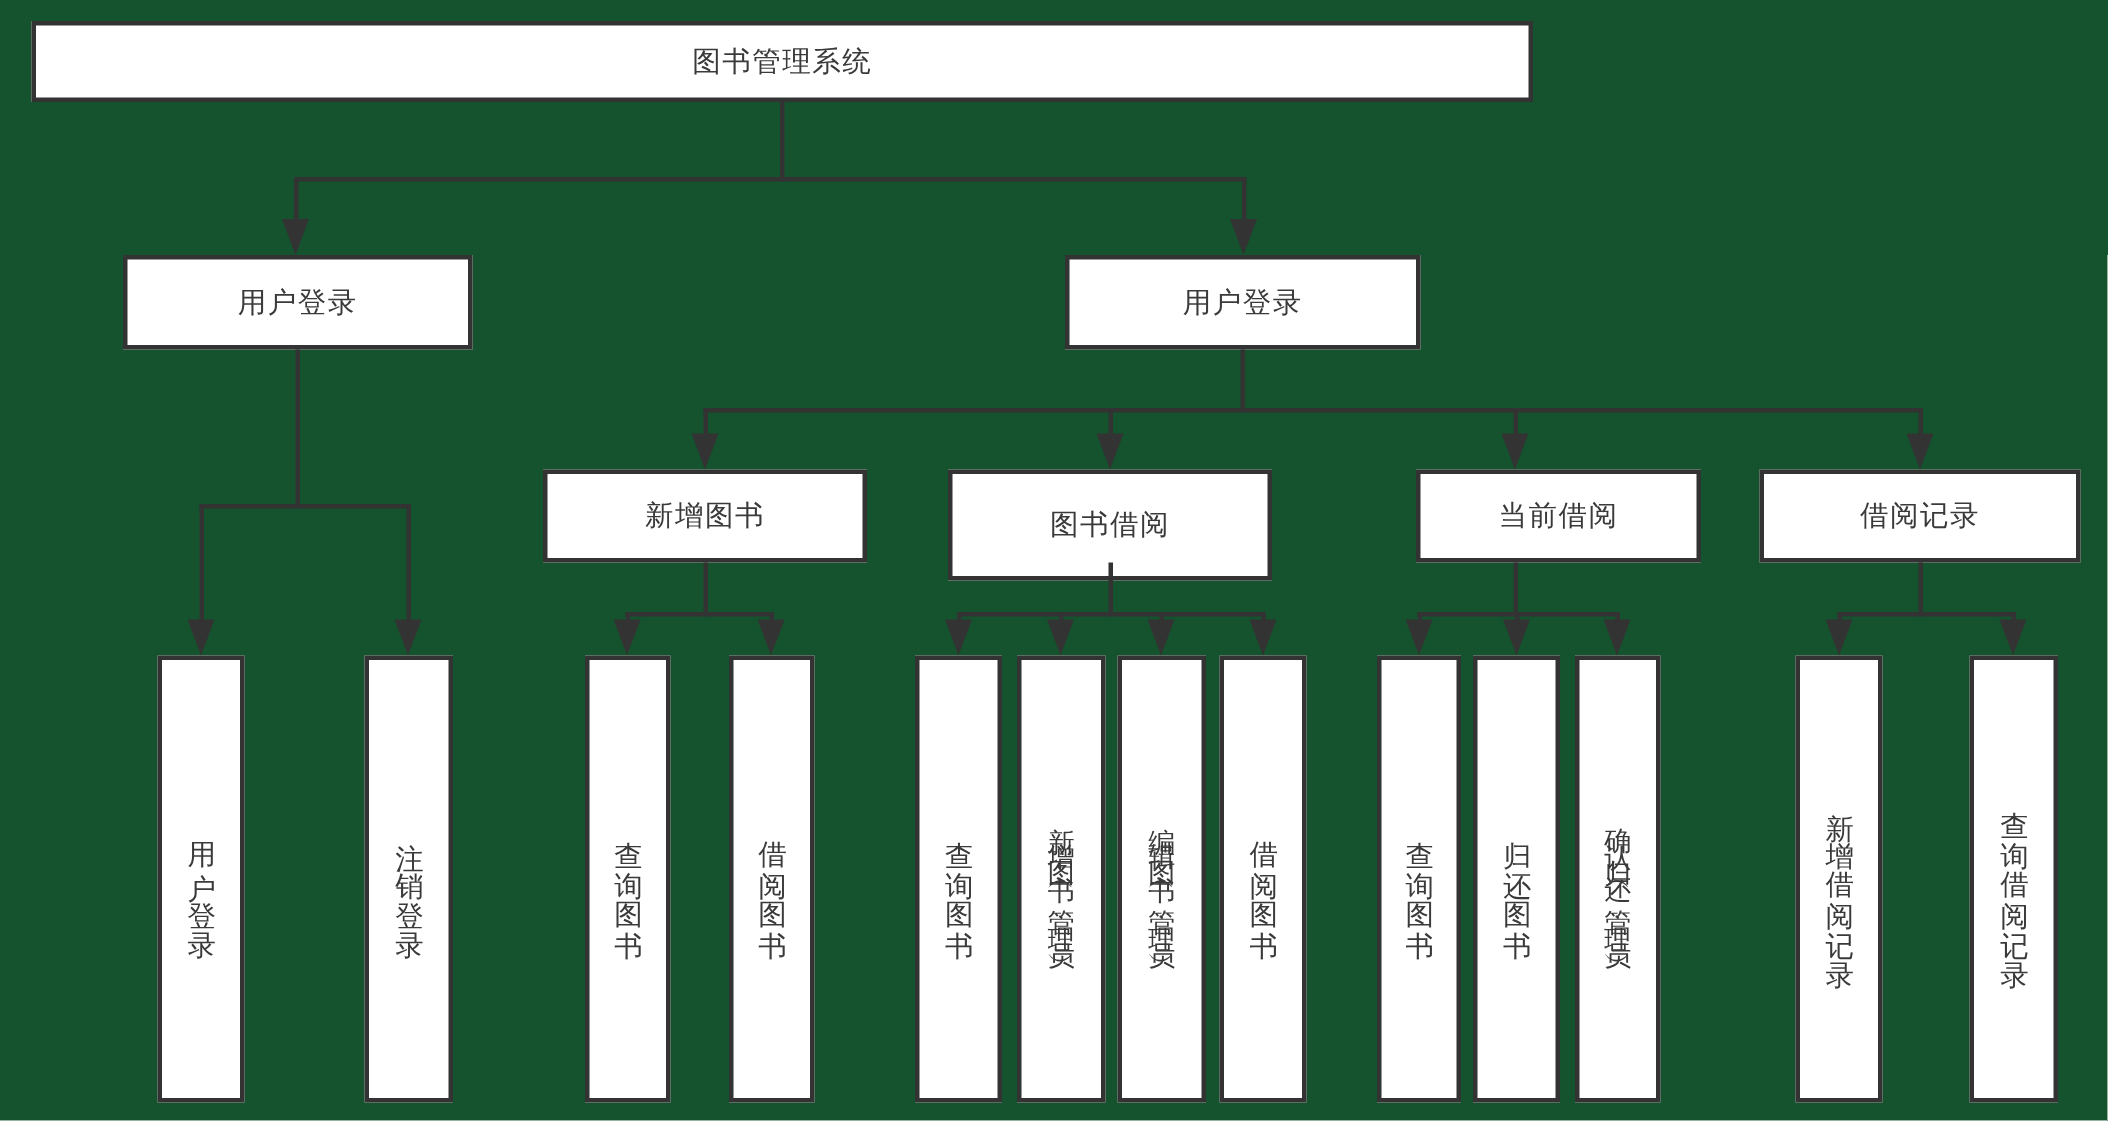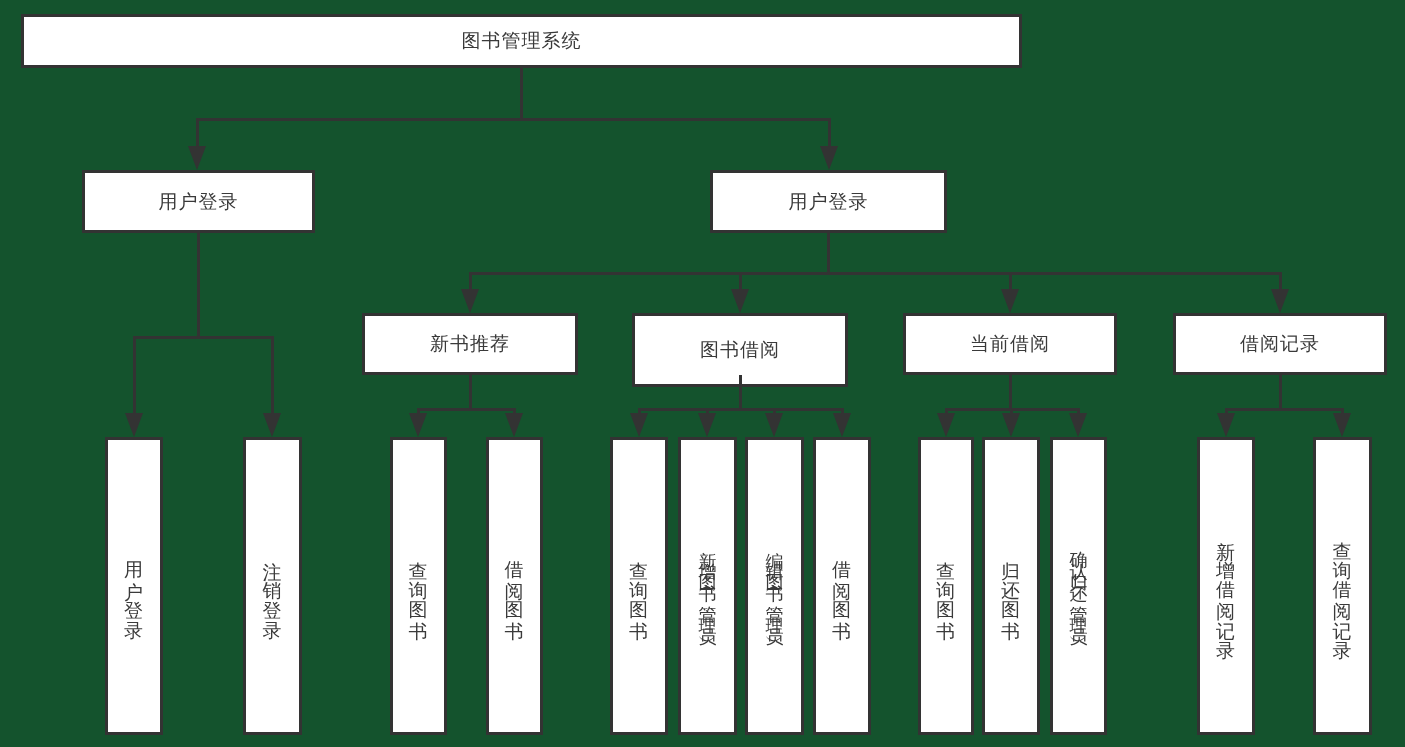--- a/index.html
+++ b/index.html
@@ -73,26 +73,26 @@
   </div>
 
   <div class="node h" style="left:82px;top:170px;width:233px;height:63px">
     <span class="lbl">用户登录</span>
   </div>
   <div class="node h" style="left:710px;top:170px;width:237px;height:63px">
     <span class="lbl">用户登录</span>
   </div>
 
   <div class="node h" style="left:362px;top:313px;width:216px;height:62px">
-    <span class="lbl">新书推荐</span>
+    <span class="lbl">新增图书</span>
   </div>
   <div class="node h" style="left:632px;top:313px;width:216px;height:74px">
     <span class="lbl">图书借阅</span>
   </div>
-  <div class="node h" style="left:903px;top:313px;width:214px;height:62px">
+  <div class="node h" style="left:944px;top:313px;width:190px;height:62px">
     <span class="lbl">当前借阅</span>
   </div>
   <div class="node h" style="left:1173px;top:313px;width:214px;height:62px">
     <span class="lbl">借阅记录</span>
   </div>
 
   <div class="node v" style="left:105px;top:437px;width:58px;height:298px">
     <span class="vlbl">用户登录</span>
   </div>
   <div class="node v" style="left:243px;top:437px;width:59px;height:298px">

